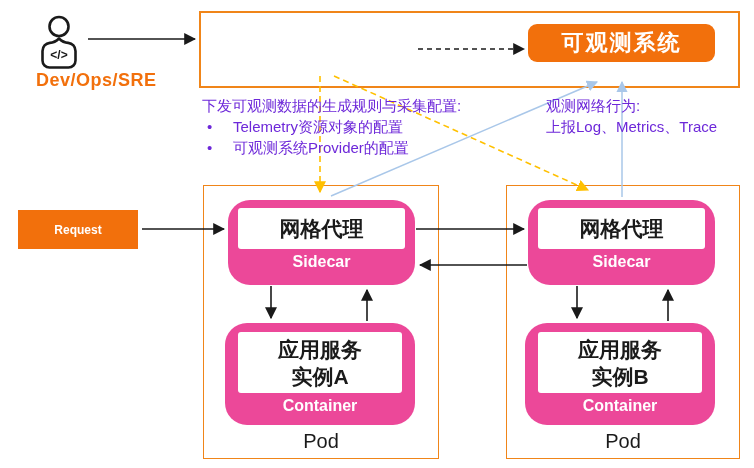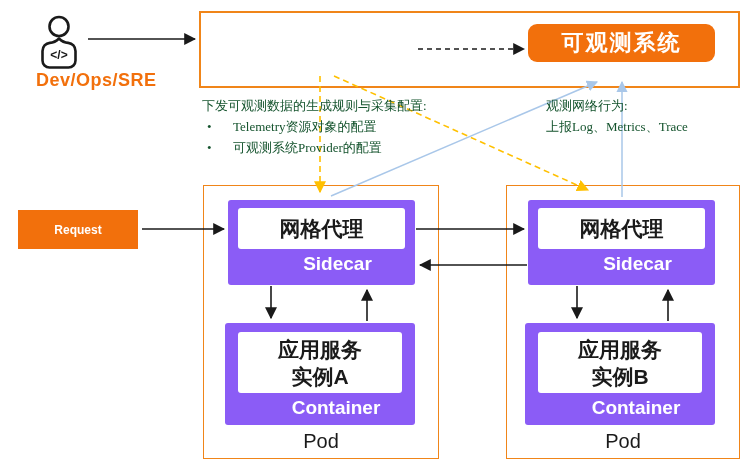--- a/index.html
+++ b/index.html
@@ -15,36 +15,36 @@
     position:absolute;background:#F2700C;color:#ffffff;border-radius:9px;
     display:flex;align-items:center;justify-content:center;
     font-size:22px;font-weight:bold;letter-spacing:2px;
   }
   .request-btn{
     position:absolute;background:#F2700C;color:#ffffff;
     display:flex;align-items:center;justify-content:center;
     font-size:12px;font-weight:600;
   }
   
-  .ygroup{position:absolute;background:#8b5cf6;border-radius:3px;box-sizing:border-box;}
+  .ygroup{position:absolute;background:#ec4899;border-radius:22px;box-sizing:border-box;}
   .white-slot{
     position:absolute;background:#ffffff;border-radius:3px;
     display:flex;align-items:center;justify-content:center;
     color:#1a1a1a;font-size:21px;font-weight:600;text-align:center;line-height:27px;
   }
   .role-label{
-    position:absolute;left:16px;width:100%;text-align:center;
-    color:#ffffff;font-size:19px;font-weight:600;
+    position:absolute;left:0;width:100%;text-align:center;
+    color:#ffffff;font-size:16px;font-weight:600;
   }
   .pod-label{
     position:absolute;left:0;right:0;bottom:5px;text-align:center;
     font-size:20px;color:#1a1a1a;margin-top:12px;
   }
   
-  .note{position:absolute;font-size:13px;line-height:21px;color:#14532d;z-index:6;font-family:Liberation Serif, serif;}
+  .note{position:absolute;font-size:15px;line-height:21px;color:#6d28d9;z-index:6;}
   .note .row{display:flex;}
   .note .dot{width:26px;flex:0 0 26px;text-align:left;padding-left:5px;}
   .actor-label{
     position:absolute;color:#F2700C;font-size:18px;font-weight:600;letter-spacing:0.5px;margin-left:28px;
   }
   svg.overlay{position:absolute;left:0;top:0;z-index:5;pointer-events:none;}
   .icon-wrap{position:absolute;}
 </style>
 </head>
 <body>

